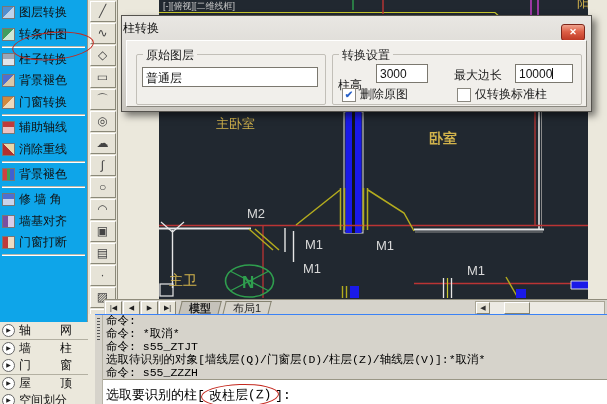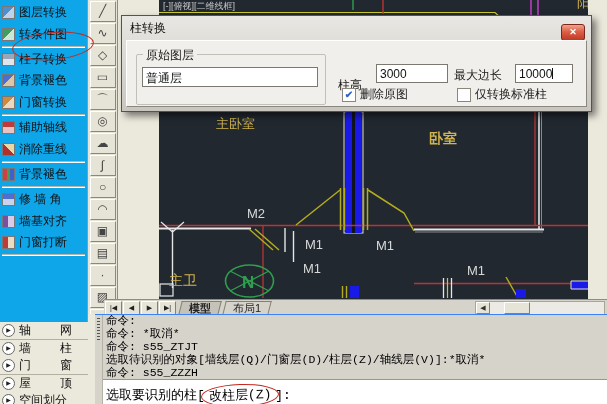--- a/index.html
+++ b/index.html
@@ -28,21 +28,21 @@
           border-right-color:#8a8878;border-bottom-color:#8a8878;background:#e6e3d7;
           font-size:12px;line-height:18px;text-align:center;color:#444;cursor:pointer;}
   
   .canvas{position:absolute;left:118px;top:0;width:429px;height:299px;background:#212830;
           overflow:hidden;z-index:1;margin-left:41px;}
   
   .dialog{position:absolute;left:121px;top:15px;width:471px;height:97px;z-index:10;
           background:linear-gradient(#e9e7e3,#c9c6bf);border:1px solid #55534e;
           box-shadow:4px 4px 7px rgba(0,0,0,.5);box-sizing:border-box;}
   .dlg-title{position:absolute;left:0;top:0;right:0;height:24px;display:flex;align-items:center;}
-  .dlg-title .t{font-size:12px;color:#111;margin-left:8px;}
+  .dlg-title .t{font-size:12px;color:#111;margin-left:1px;}
   .dlg-close{position:absolute;right:6px;top:8px;width:22px;height:15px;border:1px solid #7e261a;
              border-radius:3px;background:linear-gradient(#f0a38e,#dd5f46 45%,#bf3a26);
              color:#fff;font-size:9px;font-weight:bold;line-height:14px;text-align:center;cursor:pointer;}
   .dlg-client{position:absolute;left:4px;top:24px;width:461px;height:67px;background:#f1efeb;
               border:1px solid #fff;border-right-color:#8a877f;border-bottom-color:#8a877f;
               box-sizing:border-box;font-size:12px;color:#222;}
   .grpbox{position:absolute;border:1px solid #c2bfb8;border-radius:2px;}
   .grpbox .cap{position:absolute;top:-8px;left:6px;background:#f1efeb;padding:0 3px;font-size:12px;color:#222;}
   .txtin{position:absolute;background:#fff;border:1px solid #7b786f;font-size:12px;color:#111;
          padding:2px 7px 0 3px;box-sizing:border-box;}
@@ -273,22 +273,25 @@
   <div class="dlg-close">✕</div>
   <div class="dlg-client">
 
     <div class="grpbox" style="left:9px;top:13px;width:188px;height:49px">
       <span class="cap">原始图层</span>
     </div>
     <div class="txtin" style="left:15px;top:26px;width:176px;height:20px">
       <span>普通层</span>
     </div>
 
+    <div class="grpbox" style="left:205px;top:13px;width:248px;height:49px">
+      <span class="cap">转换设置</span>
+    </div>
     <span style="position:absolute;left:211px;top:36px">柱高</span>
-    <div class="txtin" style="left:249px;top:23px;width:72px;height:19px">
+    <div class="txtin" style="left:249px;top:23px;width:52px;height:19px">
       <span>3000</span>
     </div>
     <span style="position:absolute;left:327px;top:26px">最大边长</span>
     <div class="txtin" style="left:388px;top:23px;width:58px;height:19px">
       <span>10000</span><span class="caret"></span>
     </div>
     <div class="cbrow" style="left:215px;top:45px">
       <span class="cb">✔</span>
       <span>删除原图</span>
     </div>

